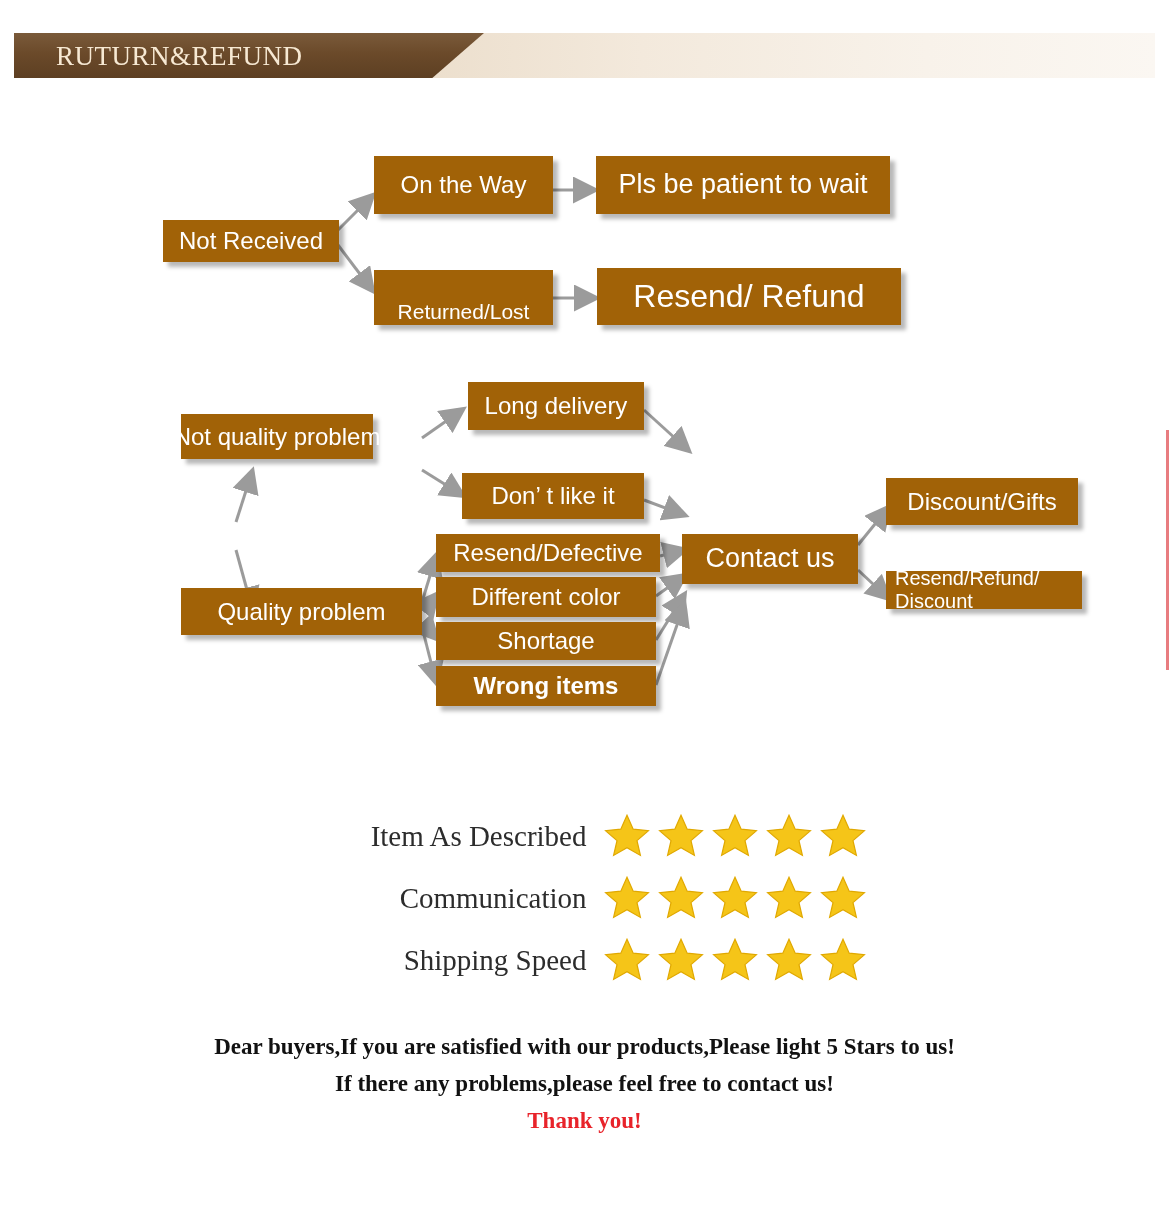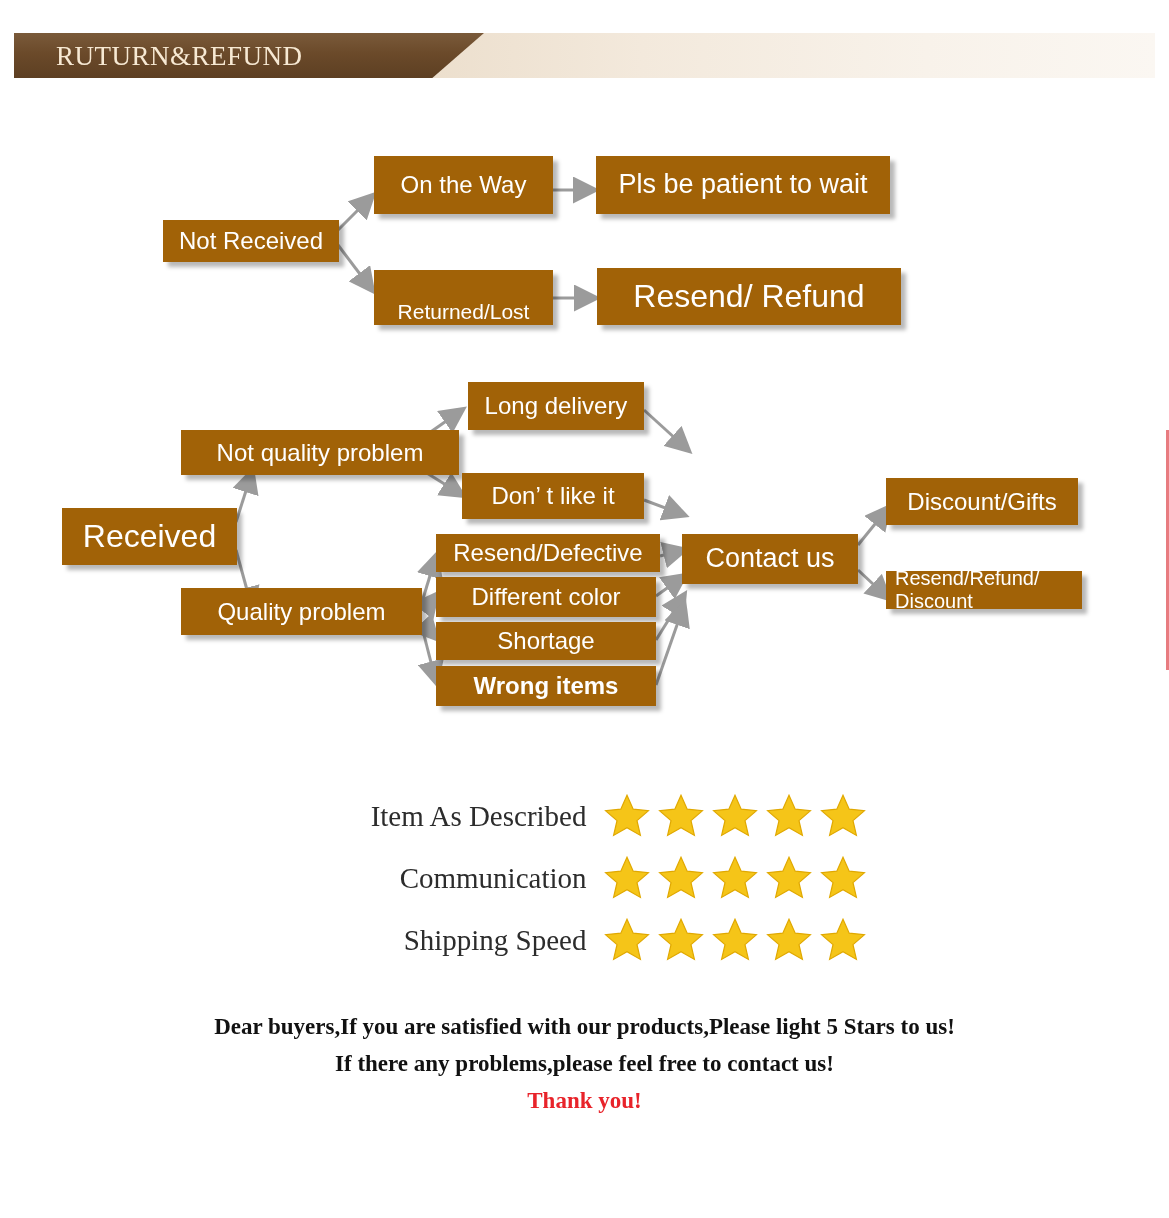--- a/index.html
+++ b/index.html
@@ -91,21 +91,21 @@
     justify-content: flex-start;
     text-align: left;
     padding-left: 9px;
     font-size: 20px;
   }
 
   
   #feedback {
     position: absolute;
     left: 14px;
-    top: 744px;
+    top: 764px;
     width: 1141px;
     height: 455px;
     background: #d9d9d9;
     box-sizing: border-box;
     text-decoration: underline;
   }
   #feedback .inner {
     width: 100%;
     height: 100%;
     background: #ffffff;
@@ -247,25 +247,22 @@
   </div>
 
   <div class="node small" style="left:374px; top:180px; width:179px; height:55px;align-items:flex-end;">
     <span>Returned/Lost</span>
   </div>
 
   <div class="node huge" style="left:597px; top:178px; width:304px; height:57px;">
     <span>Resend/ Refund</span>
   </div>
 
-  <div class="node huge" style="left:62px; top:418px; width:175px; height:57px;">
-    <span>Received</span>
-  </div>
-
-  <div class="node med" style="left:181px; top:340px; width:278px; height:45px;">
+
+  <div class="node med" style="left:181px; top:324px; width:192px; height:45px;">
     <span>Not quality problem</span>
   </div>
 
   <div class="node med" style="left:181px; top:498px; width:241px; height:47px;">
     <span>Quality problem</span>
   </div>
 
   <div class="node med" style="left:468px; top:292px; width:176px; height:48px;">
     <span>Long delivery</span>
   </div>

